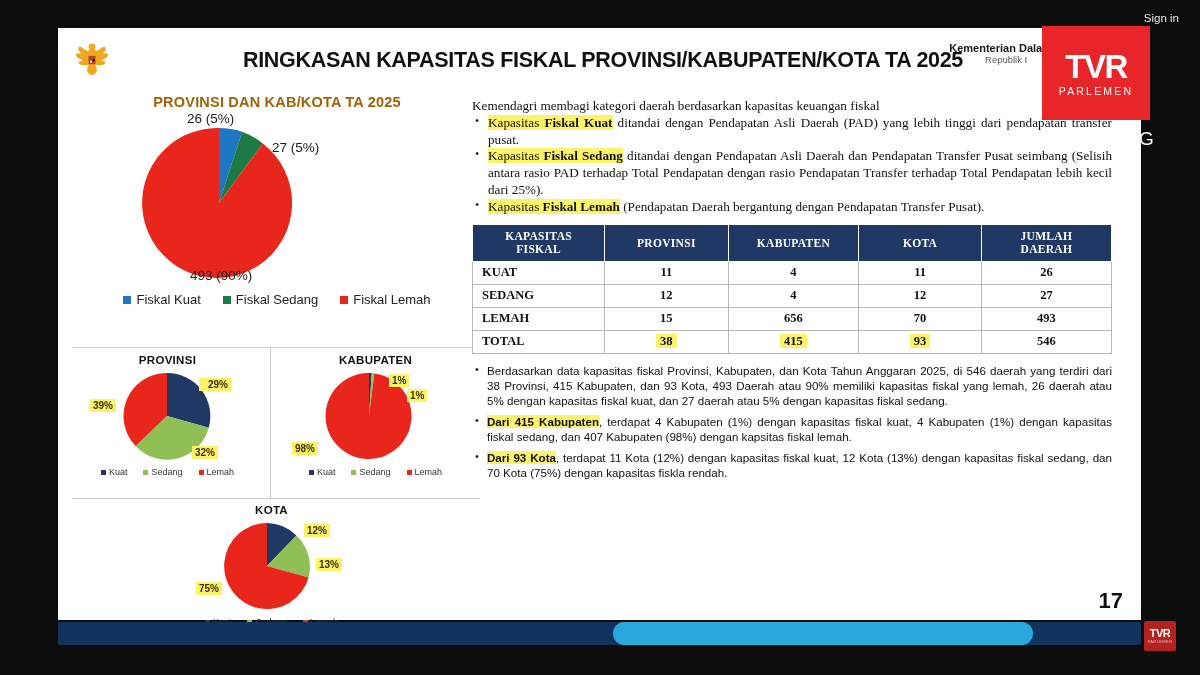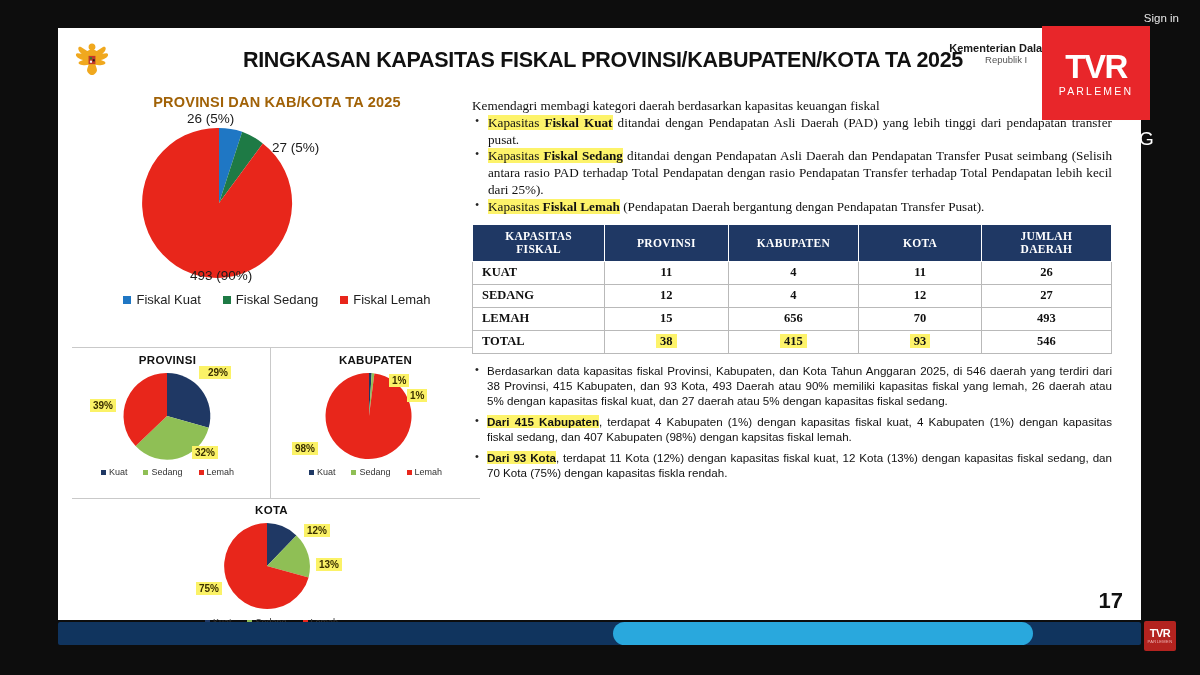--- a/index.html
+++ b/index.html
@@ -160,21 +160,21 @@
             </div>
           </div>
         </div>
 
         <div class="divider-h" style="left:6px;top:253px;width:408px;"></div>
         <div class="divider-v" style="left:204px;top:253px;height:152px;"></div>
 
         <div style="position:absolute;left:0px;top:260px;width:203px;">
           <div class="small-title">PROVINSI</div>
           <div class="pie-wrap" style="height:100px;">
-            <div class="pct" style="left:133px;top:0;padding-left:9px;">29%</div>
+            <div class="pct" style="left:133px;top:12px;padding-left:9px;">29%</div>
             <div class="pct" style="left:126px;top:80px;">32%</div>
             <div class="pct" style="left:24px;top:33px;">39%</div>
             <svg width="203" height="100" viewBox="0 0 203 100">
 
               <path d="M101 50 L101 7 A43 43 0 0 1 142.7 61.7 Z" fill="#1f3864"></path>
 
               <path d="M101 50 L142.7 61.7 A43 43 0 0 1 69.6 79.9 Z" fill="#8fbf55"></path>
 
               <path d="M101 50 L69.6 79.9 A43 43 0 0 1 101 7 Z" fill="#e8261b"></path>
             </svg>

